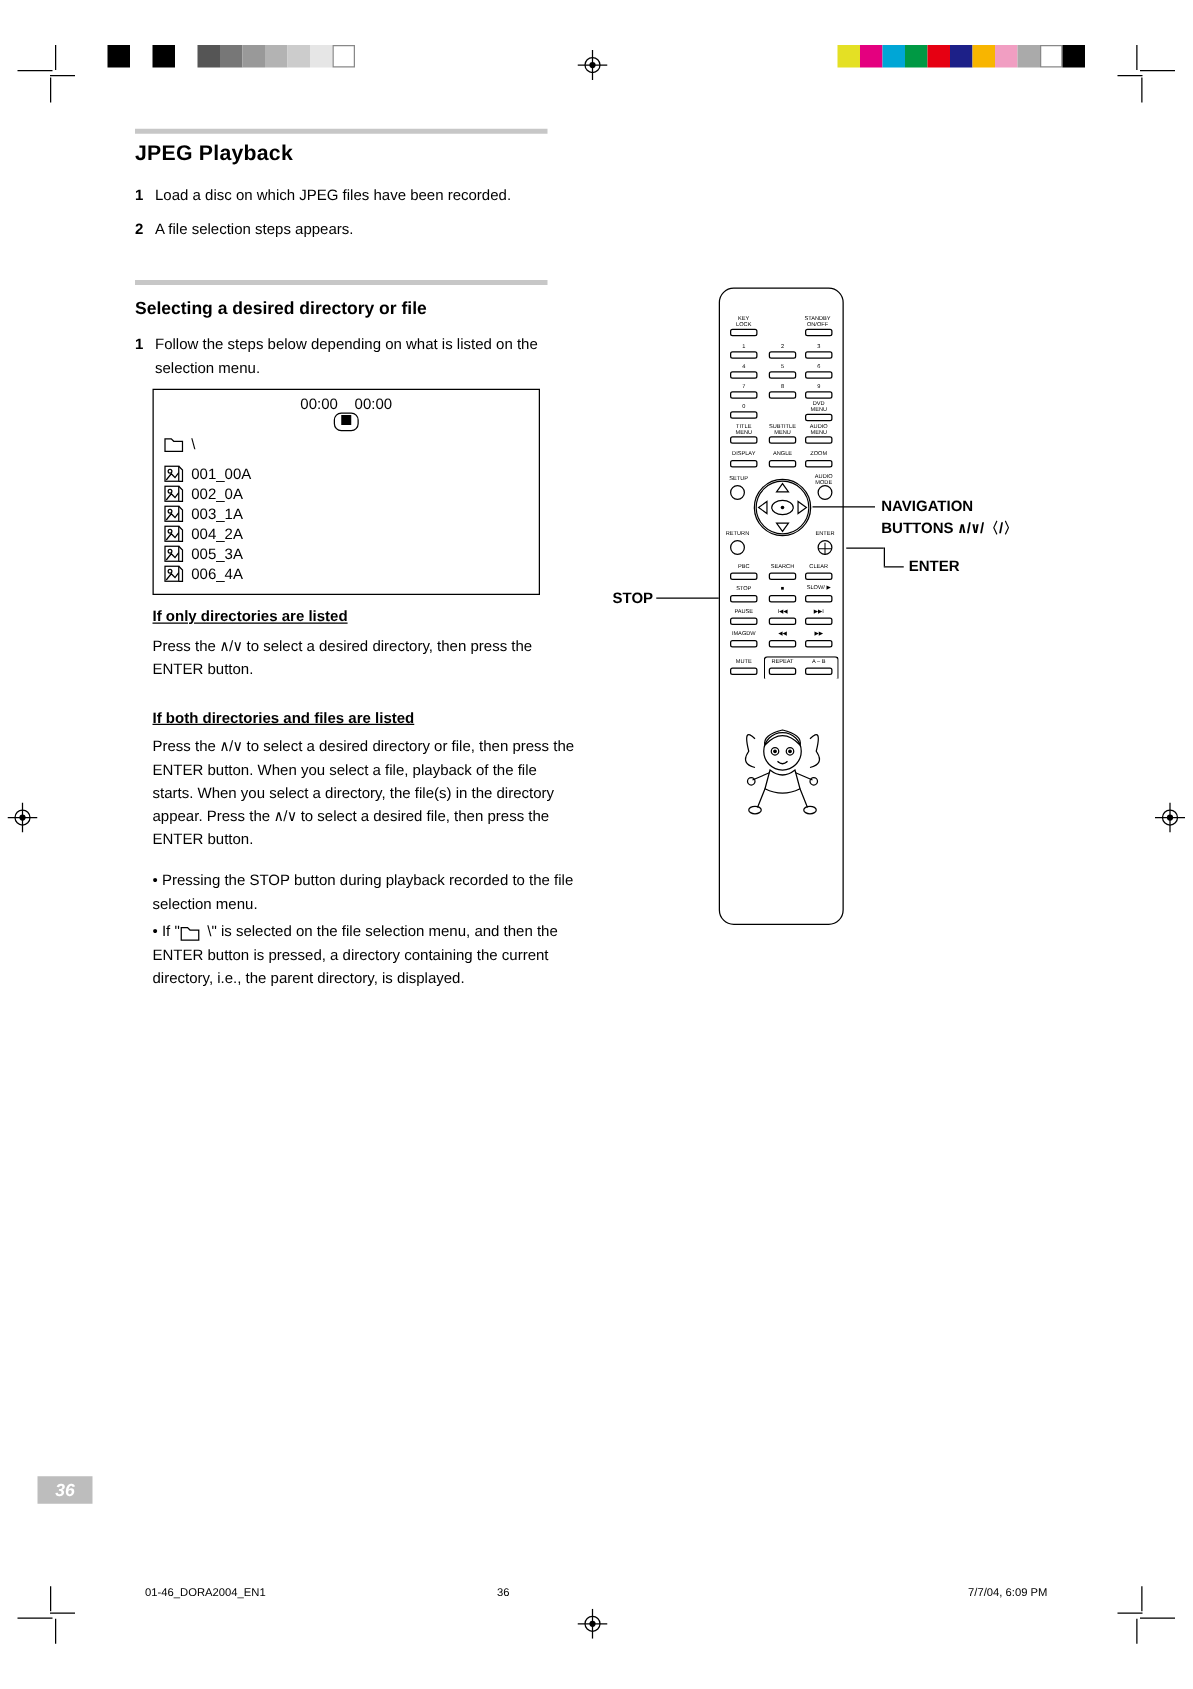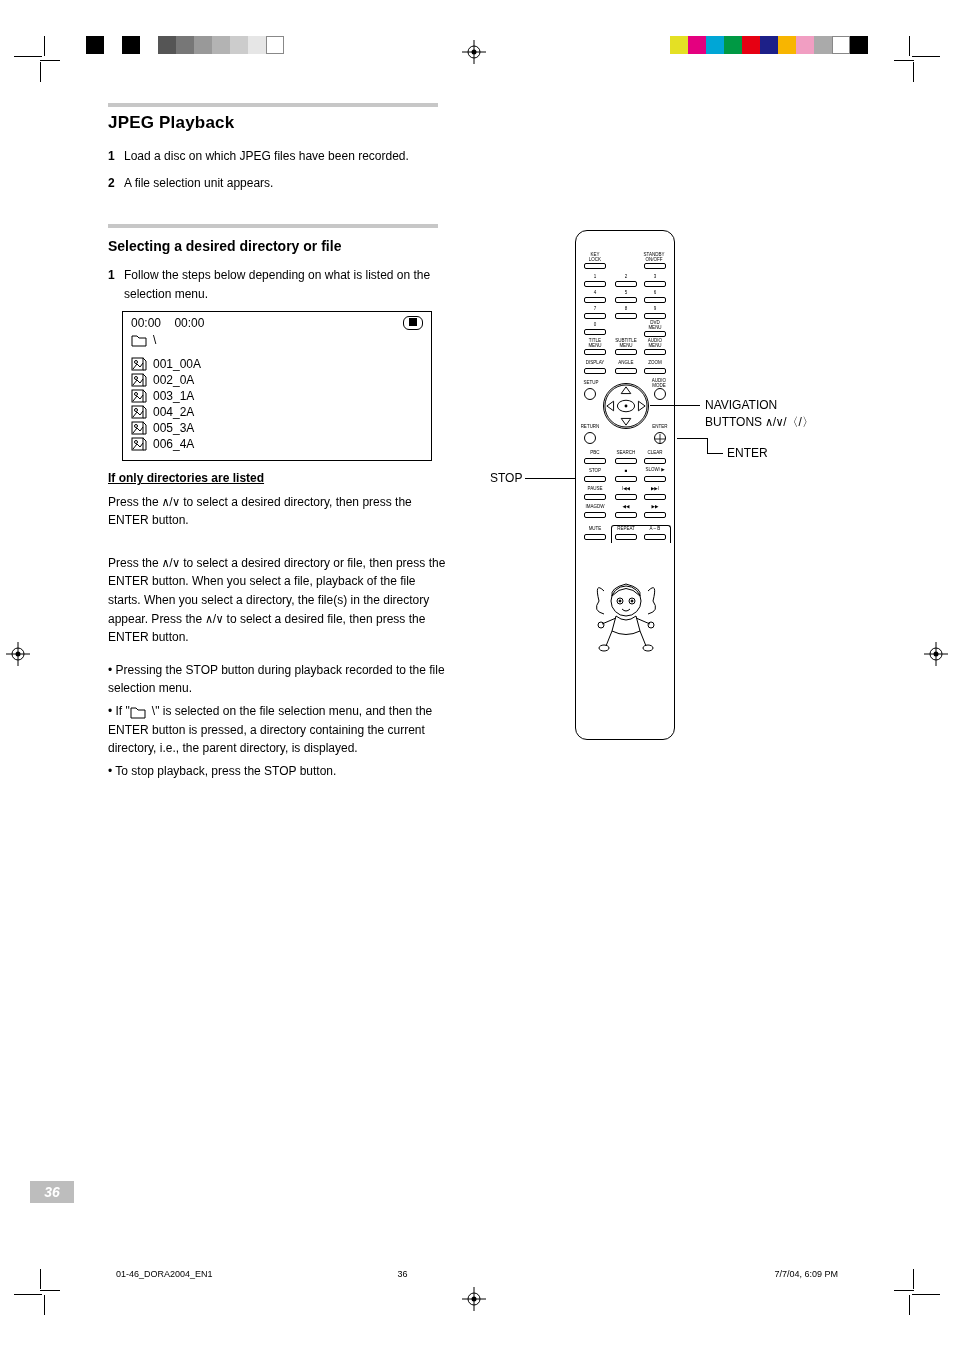--- a/index.html
+++ b/index.html
@@ -72,20 +72,21 @@
     width: 310px;
     margin: 8px 0 8px 14px;
     font-family: Arial, sans-serif;
     font-size: 12px;
   }
   .filebox-row1 {
     display: flex;
     align-items: center;
     justify-content: space-between;
     padding: 4px 8px 2px 8px;
+    flex-direction: column;
   }
   .filebox-row2, .filebox-row {
     display: flex;
     align-items: center;
     padding: 1px 8px;
   }
   .folder-ico, .file-ico {
     display: inline-flex;
     width: 16px; height: 14px;
     margin-right: 6px;
@@ -153,21 +154,21 @@
   .dora {
     position: absolute;
     left: 18px;
     top: 345px;
     width: 64px;
     height: 80px;
   }
 
   .callout-line { position: absolute; background: #000; height: 1px; }
   .callout-line-v { position: absolute; background:#000; width:1px; }
-  .callout-text { position: absolute; font-size: 12px; font-family: Arial; }
+  .callout-text { position: absolute; font-size: 12px; font-family: Arial; font-weight: bold; }
 
   
   .page-num {
     position: absolute;
     left: 30px;
     bottom: 148px;
     width: 44px;
     height: 22px;
     background: #bdbdbd;
     color: #fff;
@@ -297,21 +298,21 @@
   <div class="h1">JPEG Playback</div>
 
 
   <ol class="ol-step">
     <li>
       <span class="num">1</span>
       <span>Load a disc on which JPEG files have been recorded.</span>
     </li>
     <li>
       <span class="num">2</span>
-      <span>A file selection unit appears.</span>
+      <span>A file selection steps appears.</span>
     </li>
   </ol>
 
   <div style="height:24px;"></div>
   <div class="bar-thin"></div>
   <div class="h2">Selecting a desired directory or file</div>
 
   <ol class="ol-step">
     <li>
       <span class="num">1</span>
@@ -400,37 +401,37 @@
                 <circle cx="5" cy="5" r="1.5" fill="none" stroke="#000"></circle>
                 <path d="M2 12 L6 7 L9 10 L12 6" fill="none" stroke="#000"></path>
                 <path d="M12 1 L15 4 L15 13 L12 13" fill="none" stroke="#000"></path>
               </svg>
             </span>
             <span>006_4A</span>
           </div>
         </div>
   </div>
 
-  <div class="para" style="margin-left:0;">
+  <div class="para" style="margin-left:14px;">
     <div style="font-weight:bold; text-decoration:underline;">If only directories are listed</div>
     <div class="step-sub">Press the <span style="font-family:monospace;">∧</span>/<span style="font-family:monospace;">∨</span> to select a desired directory, then press the ENTER button.</div>
 
     <div style="height:10px;"></div>
 
     <div style="height:10px;"></div>
+    <div style="font-weight:bold; text-decoration:underline;">If both directories and files are listed</div>
     <div class="step-sub">Press the <span style="font-family:monospace;">∧</span>/<span style="font-family:monospace;">∨</span> to select a desired directory or file, then press the ENTER button. When you select a file, playback of the file starts. When you select a directory, the file(s) in the directory appear. Press the <span style="font-family:monospace;">∧</span>/<span style="font-family:monospace;">∨</span> to select a desired file, then press the ENTER button.</div>
 
     <div style="height:10px;"></div>
     <div class="bullet-block">• Pressing the STOP button during playback recorded to the file selection menu.</div>
     <div class="bullet-block">• If "<span class="folder-ico" style="vertical-align:middle">
             <svg viewBox="0 0 16 14">
               <path d="M1 3h5l2 2h7v8H1z" fill="none" stroke="#000" stroke-width="1"></path>
             </svg>
           </span>\" is selected on the file selection menu, and then the ENTER button is pressed, a directory containing the current directory, i.e., the parent directory, is displayed.</div>
-    <div class="bullet-block">• To stop playback, press the STOP button.</div>
   </div>
 </div>
 
 <div class="remote-col">
   <div class="remote">
     <div class="remote-inner">
 
       <div class="rbtn-lbl" style="left:8px; top:22px; width:22px;">KEY
 LOCK</div>
       <div class="rbtn" style="left:8px; top:32px; width:22px; height:6px;"></div>

